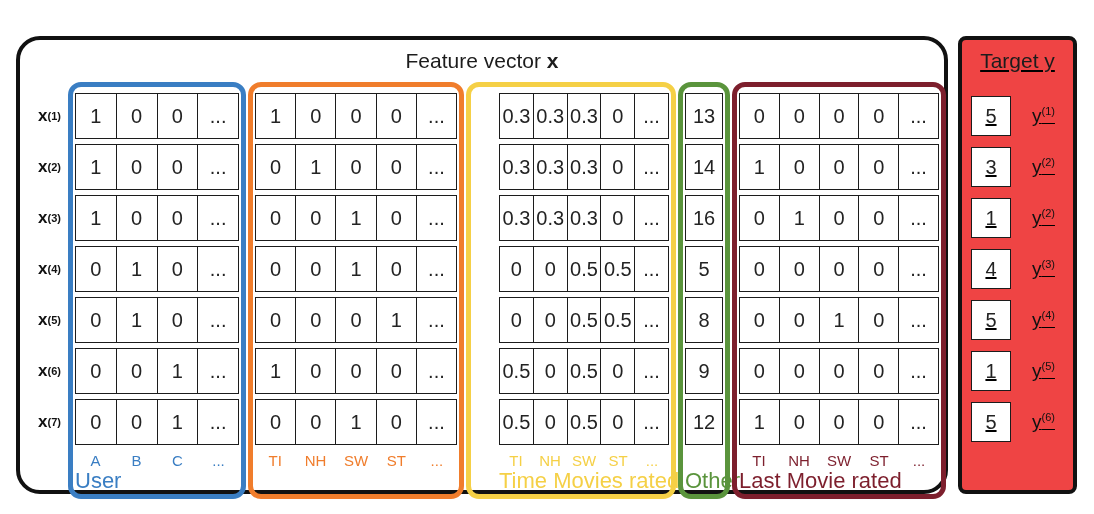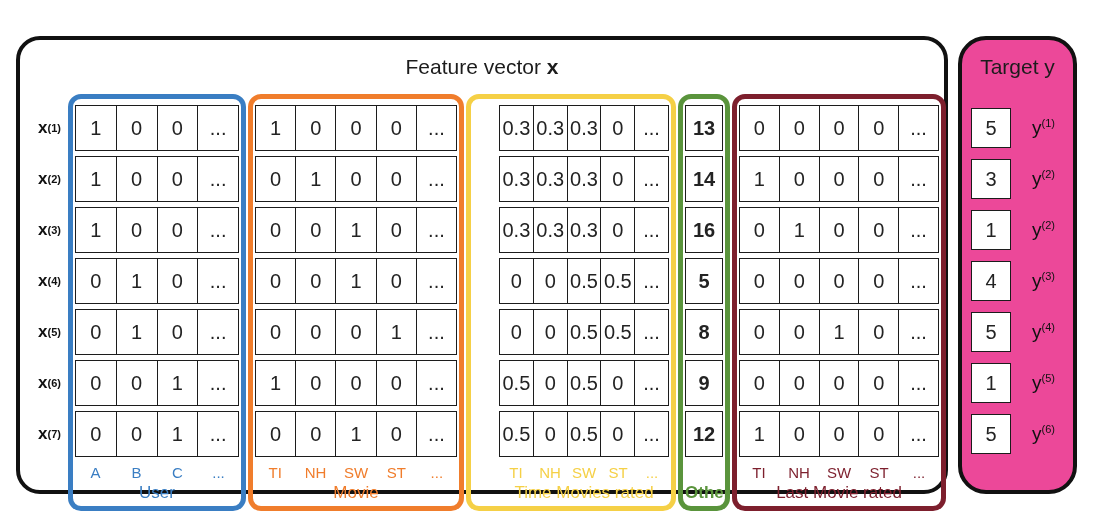--- a/index.html
+++ b/index.html
@@ -2,23 +2,23 @@
 <html><head>
 <meta charset="utf-8">
 <style>
   html,body{margin:0;padding:0;background:#ffffff;}
   .stage{position:relative;width:1094px;height:514px;background:#ffffff;
          font-family:"Liberation Sans",sans-serif;overflow:hidden;}
 
   .main-box{position:absolute;left:16px;top:36px;width:932px;height:458px;
             border:4px solid #111;border-radius:24px;box-sizing:border-box;background:#fff;}
   .target-box{position:absolute;left:958px;top:36px;width:119px;height:458px;
-              border:4px solid #111;border-radius:28px;box-sizing:border-box;background:#ec4899;}
-
-  .title{height:54px;display:flex;align-items:center;justify-content:center;
+              border:4px solid #111;border-radius:8px;box-sizing:border-box;background:#ef4444;text-decoration:underline;}
+
+  .title{height:42px;display:flex;align-items:center;justify-content:center;
          font-size:21px;color:#1c1c1c;white-space:pre;}
   .title b{font-weight:bold;}
 
   .content{display:flex;gap:2px;padding-left:2px;}
 
   .row-labels{width:44px;flex:none;padding-top:11px;box-sizing:border-box;}
   .row-label{height:46px;margin-bottom:5px;display:flex;align-items:center;
              justify-content:flex-end;padding-right:5px;font-size:17px;
              font-weight:bold;color:#111;}
   sup{vertical-align:super;line-height:0;font-size:11px;}
@@ -33,21 +33,21 @@
   .g-last{width:214px;}
 
   .strip{display:flex;height:46px;margin-bottom:5px;border:1.7px solid #1c1c1c;
          background:#fff;box-sizing:border-box;}
   .cell{flex:1;display:flex;align-items:center;justify-content:center;
         font-size:20px;color:#232323;border-left:1.3px solid #1c1c1c;min-width:0;}
   .cell:first-child{border-left:0;}
 
   .abbr-row{display:flex;height:20px;align-items:center;}
   .abbr{flex:1;text-align:center;font-size:15px;}
-  .g-name{text-align:center;font-size:17px;height:24px;line-height:22px;white-space:nowrap;}
+  .g-name{font-size:22px;height:24px;line-height:22px;white-space:nowrap;}
 
   #target-rows{padding:11px 0 0 9px;}
   .t-entry{height:46px;margin-bottom:5px;display:flex;align-items:center;}
   .t-cell{width:40px;height:40px;border:1.7px solid #1c1c1c;display:flex;
           align-items:center;justify-content:center;font-size:20px;color:#232323;
           box-sizing:border-box;background:#fff;}
   .t-label{margin-left:21px;font-size:19px;color:#111;}
 </style>
 </head>
 <body>
@@ -197,21 +197,20 @@
             </div>
           </div>
           <div class="g-footer">
             <div class="abbr-row">
               <span class="abbr" style="color: rgb(240, 125, 44);">TI</span>
               <span class="abbr" style="color: rgb(240, 125, 44);">NH</span>
               <span class="abbr" style="color: rgb(240, 125, 44);">SW</span>
               <span class="abbr" style="color: rgb(240, 125, 44);">ST</span>
               <span class="abbr" style="color: rgb(240, 125, 44);">...</span>
             </div>
-            <div class="g-name" style="color: rgb(240, 125, 44);">Movie</div>
           </div>
         </div>
       <div class="group g-other" style="border-color: rgb(245, 208, 70); padding-left: 28px;">
           <div class="rows">
             <div class="strip">
               <span class="cell">0.3</span>
               <span class="cell">0.3</span>
               <span class="cell">0.3</span>
               <span class="cell">0</span>
               <span class="cell">...</span>
@@ -263,21 +262,21 @@
             <div class="abbr-row">
               <span class="abbr" style="color: rgb(245, 208, 70);">TI</span>
               <span class="abbr" style="color: rgb(245, 208, 70);">NH</span>
               <span class="abbr" style="color: rgb(245, 208, 70);">SW</span>
               <span class="abbr" style="color: rgb(245, 208, 70);">ST</span>
               <span class="abbr" style="color: rgb(245, 208, 70);">...</span>
             </div>
             <div class="g-name" style="color: rgb(245, 208, 70);">Time Movies rated</div>
           </div>
         </div>
-      <div class="group g-time" style="border-color: rgb(90, 148, 60); font-weight: bold;">
+      <div class="group g-time" style="border-color: rgb(90, 148, 60);">
           <div class="rows">
             <div class="strip">
               <span class="cell">13</span>
             </div>
             <div class="strip">
               <span class="cell">14</span>
             </div>
             <div class="strip">
               <span class="cell">16</span>
             </div>

